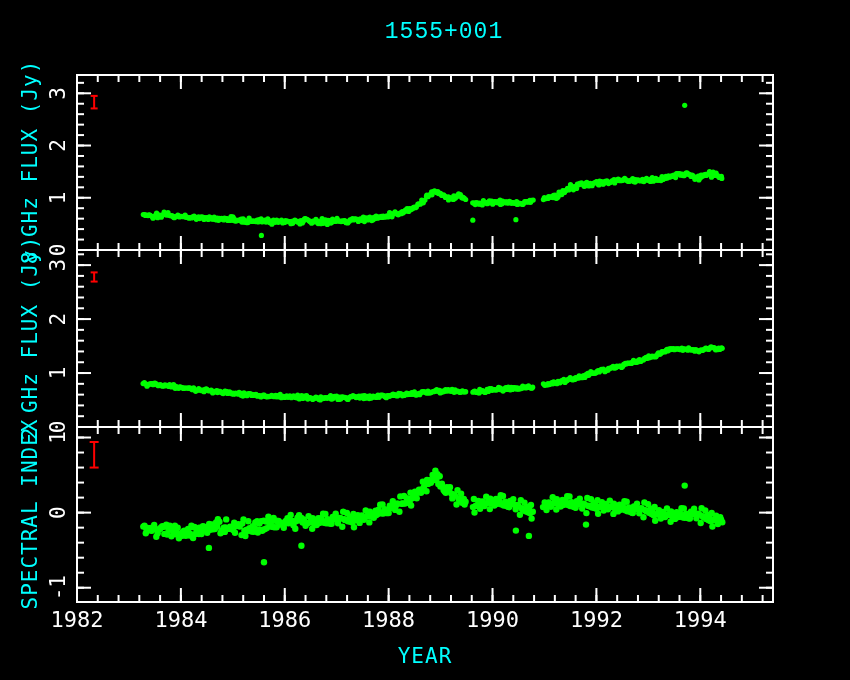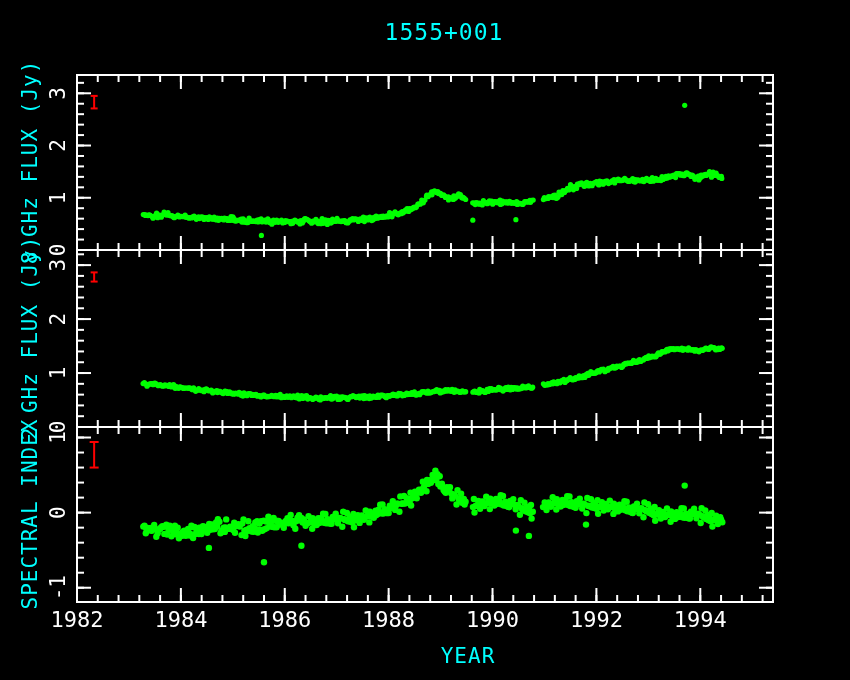--- a/index.html
+++ b/index.html
@@ -2075,18 +2075,18 @@
       <g fill="#ffffff" font-size="22" font-family="DejaVu Sans Mono, monospace">
         <text x="77.0" y="627" text-anchor="middle">1982</text>
         <text x="180.9" y="627" text-anchor="middle">1984</text>
         <text x="284.8" y="627" text-anchor="middle">1986</text>
         <text x="388.6" y="627" text-anchor="middle">1988</text>
         <text x="492.5" y="627" text-anchor="middle">1990</text>
         <text x="596.4" y="627" text-anchor="middle">1992</text>
         <text x="700.3" y="627" text-anchor="middle">1994</text>
       </g>
     </svg>
-  <div class="title" style="color: rgb(0, 255, 255);">1555+001</div>
+  <div class="title" style="color: rgb(0, 255, 255); font-family: Liberation Mono, monospace;">1555+001</div>
   <div class="ylabel" style="left: 30px; top: 162px; color: rgb(0, 255, 255);">8 GHz FLUX (Jy)</div>
   <div class="ylabel" style="left: 30px; top: 338px; color: rgb(0, 255, 255);">2 GHz FLUX (Jy)</div>
   <div class="ylabel" style="left: 30px; top: 514px; color: rgb(0, 255, 255);">SPECTRAL INDEX</div>
-  <div class="xlabel" style="color: rgb(0, 255, 255); margin-left: 43px;">YEAR</div>
+  <div class="xlabel" style="color: rgb(0, 255, 255);">YEAR</div>
 </div>
 
 </body></html>

